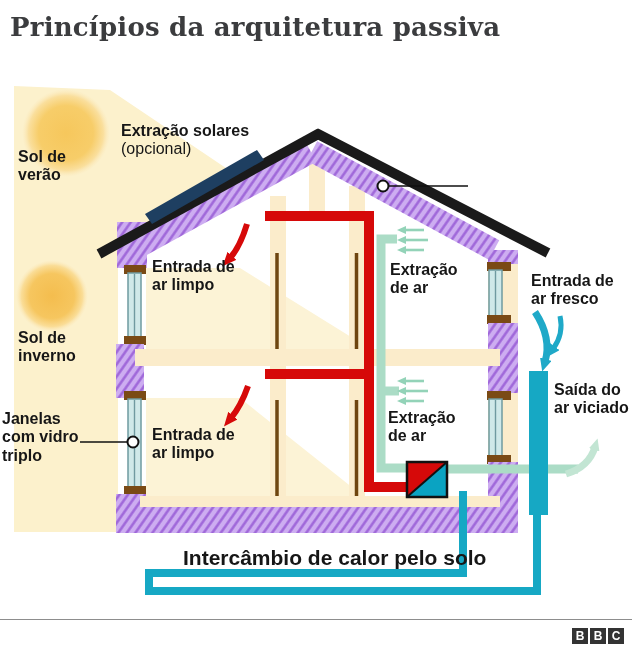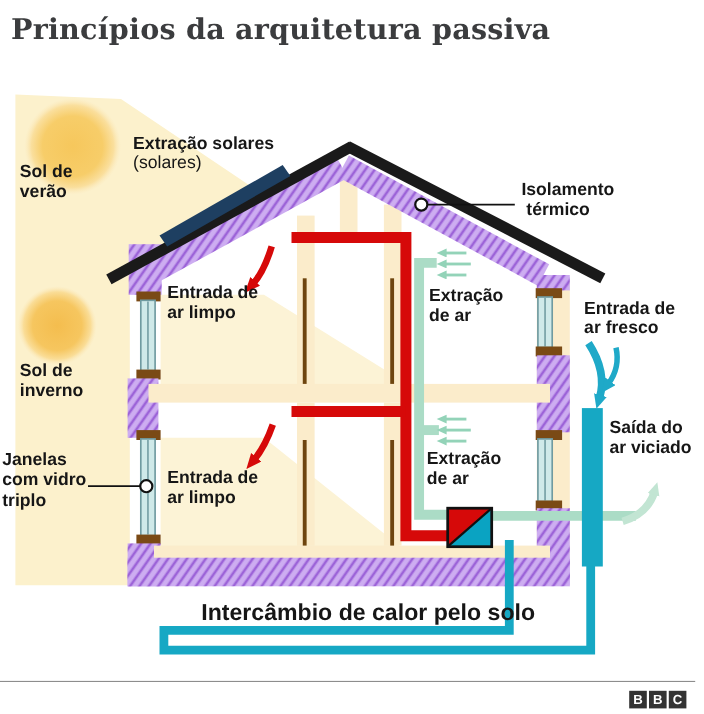--- a/index.html
+++ b/index.html
@@ -173,25 +173,23 @@
     </g>
     <g>
       <line x1="80" y1="442" x2="130" y2="442" stroke="#111" stroke-width="1.6"></line>
       <circle cx="133" cy="442" r="5.5" fill="#fff" stroke="#111" stroke-width="2"></circle>
     </g>
   </svg>
 
   <div class="title">Princípios da arquitetura passiva</div>
 
   <div class="lbl" style="left:121px;top:122px">Extração solares</div>
-  <div class="lbl normal" style="left:121px;top:140px">(solares)</div>
+  <div class="lbl normal" style="left:121px;top:140px">(opcional)</div>
   <div class="lbl" style="left:18px;top:148px">Sol de
 verão</div>
-  <div class="lbl" style="left:474px;top:164px">Isolamento
-&nbsp;térmico</div>
   <div class="lbl" style="left:152px;top:258px">Entrada de
 ar limpo</div>
   <div class="lbl" style="left:390px;top:261px">Extração
 de ar</div>
   <div class="lbl" style="left:531px;top:272px">Entrada de
 ar fresco</div>
   <div class="lbl" style="left:18px;top:329px">Sol de
 inverno</div>
   <div class="lbl" style="left:554px;top:381px">Saída do
 ar viciado</div>

